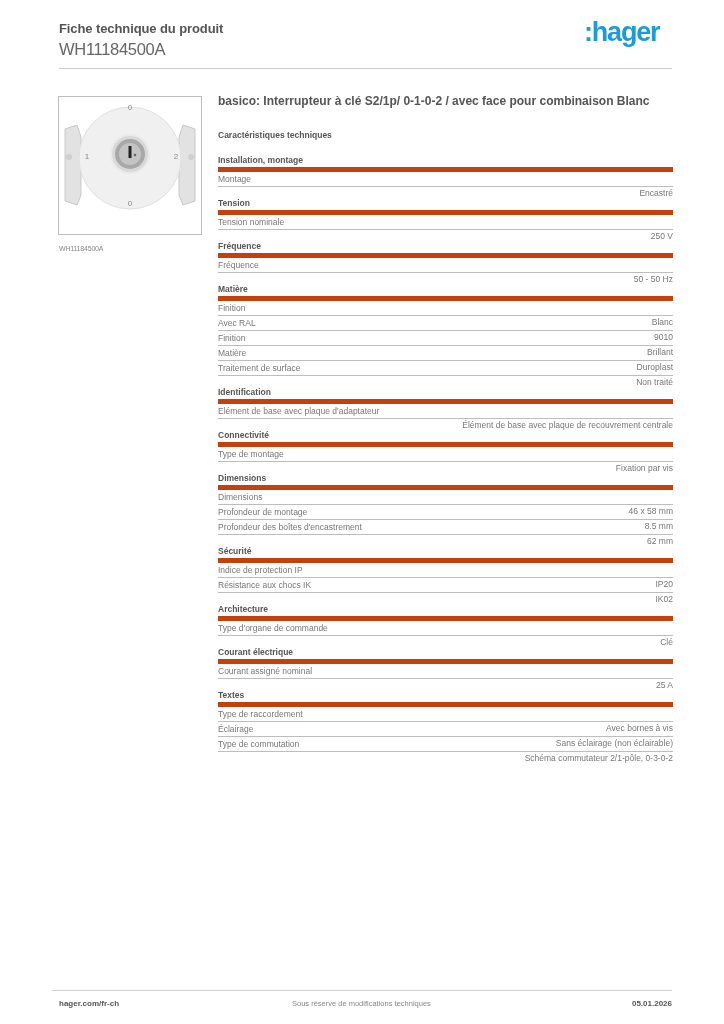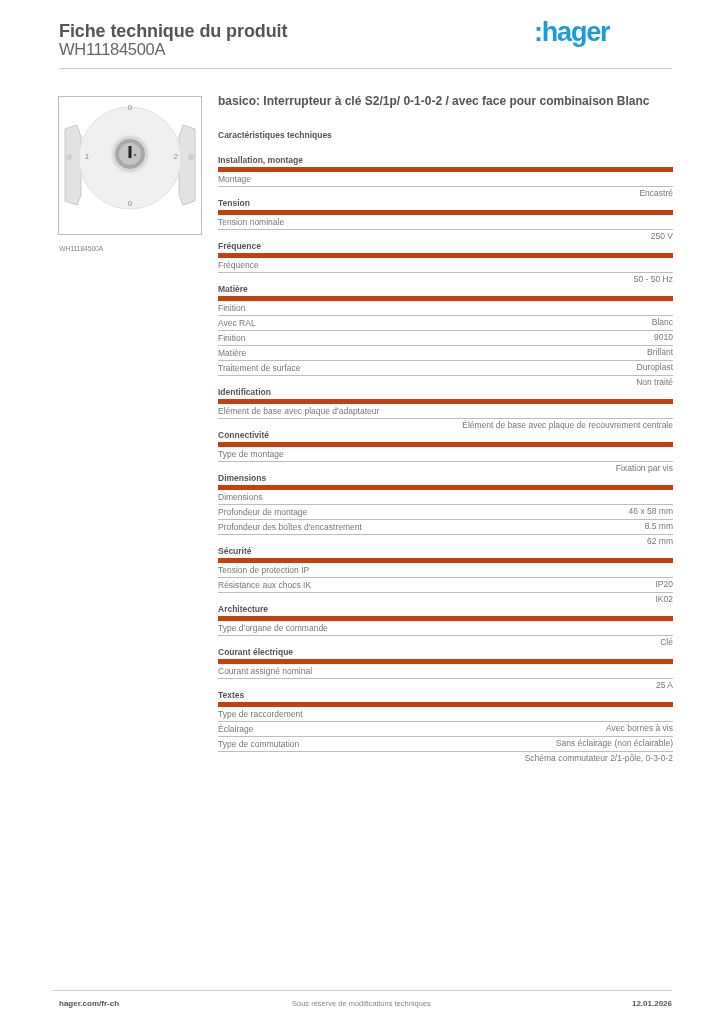--- a/index.html
+++ b/index.html
@@ -1,19 +1,19 @@
 <!DOCTYPE html>
 <html><head>
 <meta charset="utf-8">
 <style>
   html, body { margin: 0; padding: 0; background: #ffffff; }
   body { width: 724px; height: 1024px; position: relative; font-family: "Liberation Sans", sans-serif; color: #4a4a4a; overflow: hidden; }
-  .header-title { position: absolute; left: 59px; top: 21px; font-size: 18px; font-weight: bold; color: #555; letter-spacing: -0.1px; }
+  .header-title { position: absolute; left: 59px; top: 21px; font-size: 13px; font-weight: bold; color: #555; letter-spacing: -0.1px; }
   .header-code { position: absolute; left: 59px; top: 40px; font-size: 16.5px; color: #666; letter-spacing: -0.3px; }
-  .logo { position: absolute; left: 534px; top: 17px; font-size: 27px; font-weight: bold; color: #1a9bdc; letter-spacing: -1.2px; }
+  .logo { position: absolute; left: 584px; top: 17px; font-size: 27px; font-weight: bold; color: #1a9bdc; letter-spacing: -1.2px; }
   .header-rule { position: absolute; left: 59px; right: 52px; top: 68px; height: 1px; background: #cfcfcf; }
   .img-box { position: absolute; left: 58px; top: 96px; width: 142px; height: 137px; border: 1px solid #bdbdbd; background: #fff; }
   .img-caption { position: absolute; left: 59px; top: 245px; font-size: 7px; color: #888; letter-spacing: -0.2px; }
   .main { position: absolute; left: 218px; width: 455px; top: 96px; }
   .product-desc { font-size: 12px; font-weight: bold; color: #555; height: 14px; line-height: 10px; }
   .section-title-main { font-size: 8.5px; font-weight: bold; color: #555; margin-top: 20px; height: 14px; }
   .group { margin-top: 10px; }
   .group-title { font-size: 8.5px; font-weight: bold; color: #555; padding-bottom: 1px; border-bottom: 5px solid #c2410c; height: 12px; line-height: 12px; }
   .row { display: flex; justify-content: space-between; font-size: 8.5px; color: #777; border-bottom: 1px solid #bdbdbd; height: 14px; line-height: 14px; flex-direction: column; }
   .row span:last-child { text-align: right; }
@@ -126,21 +126,21 @@
           <span>8.5 mm</span>
         </div>
         <div class="row">
           <span>Profondeur des boîtes d'encastrement</span>
           <span>62 mm</span>
         </div>
       </div>
       <div class="group">
         <div class="group-title">Sécurité</div>
         <div class="row">
-          <span>Tension de protection IP</span>
+          <span>Indice de protection IP</span>
           <span>IP20</span>
         </div>
         <div class="row">
           <span>Résistance aux chocs IK</span>
           <span>IK02</span>
         </div>
       </div>
       <div class="group">
         <div class="group-title">Architecture</div>
         <div class="row">
@@ -169,13 +169,13 @@
           <span>Type de commutation</span>
           <span>Schéma commutateur 2/1-pôle, 0-3-0-2</span>
         </div>
       </div>
     </div>
 </div>
 
 <div class="footer-rule"></div>
 <div class="footer-left">hager.com/fr-ch</div>
 <div class="footer-center">Sous réserve de modifications techniques</div>
-<div class="footer-right">12.01.2026</div>
+<div class="footer-right">05.01.2026</div>
 
 </body></html>

